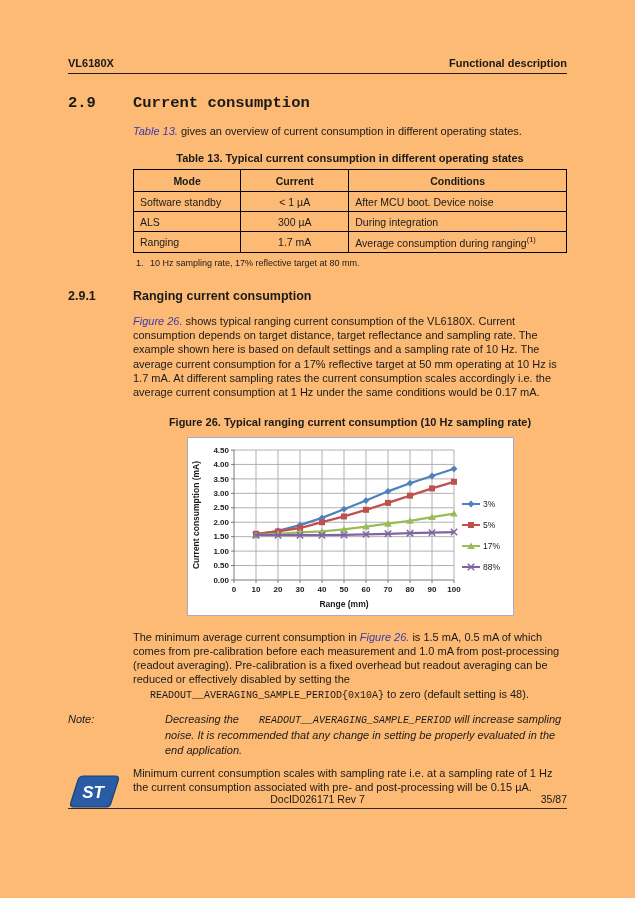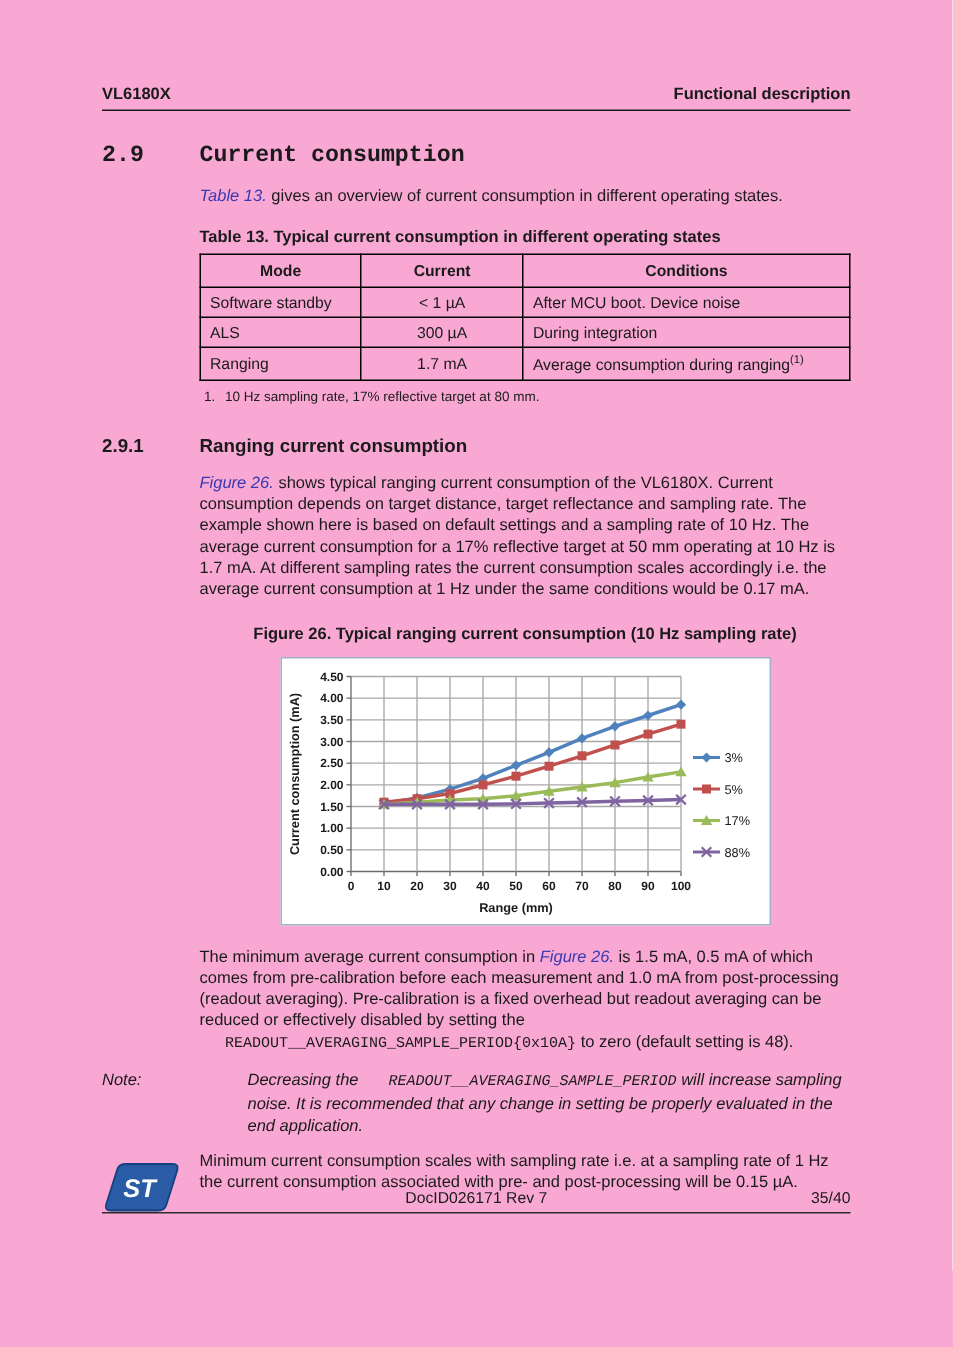--- a/index.html
+++ b/index.html
@@ -1,37 +1,37 @@
 <!DOCTYPE html>
 <html><head>
 <meta charset="utf-8">
 <style>
   html,body { margin:0; padding:0; background:#ffffff; }
   .page {
-    position:relative; width:635px; height:898px; background:#f9a8d4;
+    position:relative; width:635px; height:898px; background:#fdba74;
     font-family:"Liberation Sans", sans-serif; color:#1a1a1a; overflow:hidden;
   }
   
   .hdr {
     position:absolute; left:68px; right:68px; top:57px;
     display:flex; justify-content:space-between;
     font-size:11px; font-weight:bold; padding-bottom:4px;
     border-bottom:1.5px solid #1a1a1a;
   }
   
   .main { position:absolute; left:68px; right:68px; top:90px; }
   .h1row { display:flex; font-size:15.5px; font-weight:bold; margin:4px 0 12px 0;font-family:Liberation Mono, monospace; }
   .h2row { display:flex; font-size:12.5px; font-weight:bold; margin:20px 0 11px 0; }
   .h1row .num, .h2row .num, .noterow .num { width:65px; flex:0 0 65px; }
   p.body { font-size:11px; line-height:14.3px; margin:0 0 9px 65px; }
   .xref { color:#3a3ab0; font-style:italic; text-decoration:none; cursor:pointer; }
   .code { font-family:"Liberation Mono", monospace; font-size:10px;padding-left:17px; }
   sup { font-size:7.5px; }
 
-  .tbl-caption { width:434px; margin:14px 0 5px 65px; text-align:left; font-weight:bold; font-size:11px; }
+  .tbl-caption { width:434px; margin:14px 0 5px 65px; text-align:center; font-weight:bold; font-size:11px; }
   table.t13 { border-collapse:collapse; margin-left:65px; width:434px; font-size:10.5px; border:1.5px solid #000; }
   table.t13 th, table.t13 td { border:1px solid #000; padding:3px 6px; }
   table.t13 th { text-align:center; font-weight:bold; height:15px; }
   table.t13 td { height:13px; }
   td.c-mode { width:95px; text-align:left; }
   td.c-cur  { width:96px; text-align:center; }
   td.c-cond { width:207px; text-align:left; }
   .footnote { display:flex; margin:5px 0 0 68px; font-size:9px; line-height:11px; }
   .footnote .fn-num { width:14px; flex:0 0 14px; }
 
@@ -247,16 +247,16 @@
     <p class="body">Minimum current consumption scales with sampling rate i.e. at a sampling rate of 1 Hz the current consumption associated with pre- and post-processing will be 0.15 µA.</p>
 
   </div>
 
   <div class="ftr">
     <svg class="logo" width="52" height="35" viewBox="0 0 52 35">
       <path d="M16 2 H47 Q51.5 2 50.2 6.2 L42.8 29.5 Q41.7 33 37.5 33 H6 Q1.5 33 2.8 28.8 L10.2 5.5 Q11.3 2 16 2 Z" fill="#2a5ba5" stroke="#16417e" stroke-width="1.2"></path>
       <text x="25" y="24" text-anchor="middle" font-size="17" font-weight="bold" font-style="italic" fill="#ffffff">ST</text>
     </svg>
     <span class="doc">DocID026171 Rev 7</span>
-    <span class="pg">35/40</span>
+    <span class="pg">35/87</span>
   </div>
 
 </div>
 
 </body></html>

